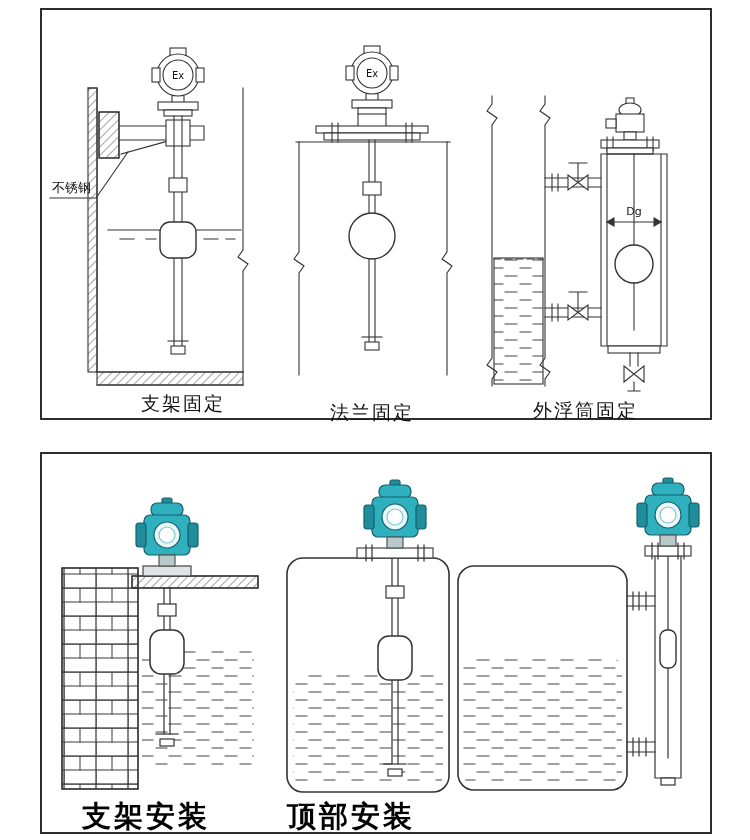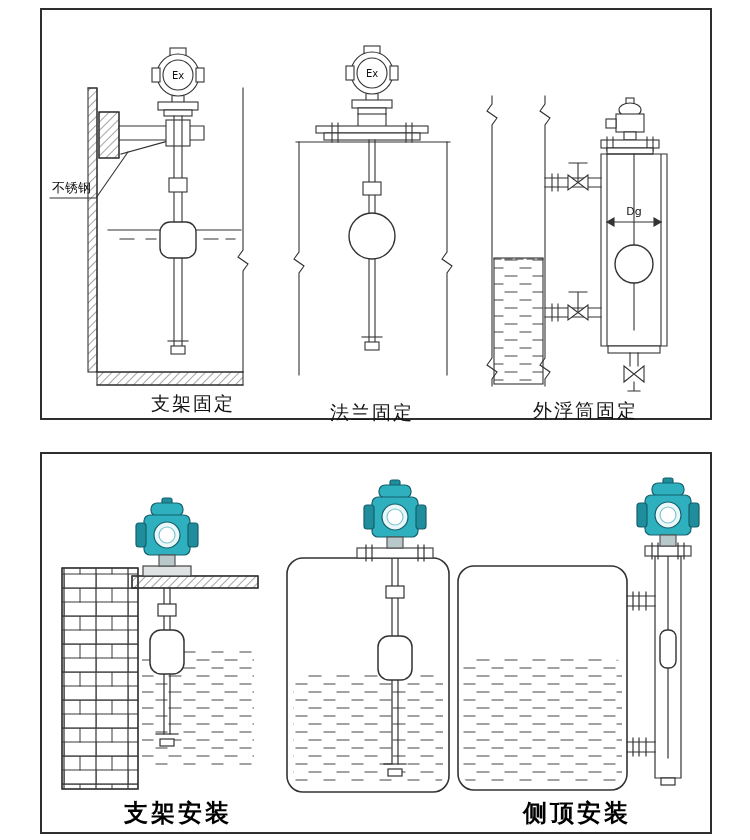--- a/index.html
+++ b/index.html
@@ -5,21 +5,21 @@
   html,body{margin:0;padding:0;background:#ffffff;}
   .page{position:relative;width:750px;height:840px;background:#ffffff;overflow:hidden;
         font-family:"DejaVu Sans","Liberation Sans",sans-serif;}
   .panel{position:absolute;border:2px solid #2e2e2e;background:#ffffff;box-sizing:border-box;}
   #panel-top{left:40px;top:8px;width:672px;height:412px;}
   #panel-bottom{left:40px;top:452px;width:672px;height:382px;}
   .drawing{position:absolute;}
   #top-svg{left:40px;top:8px;}
   #bottom-svg{left:40px;top:452px;}
   .tcap{position:absolute;font-size:19px;color:#141414;text-align:center;letter-spacing:2px;}
-  .bcap{position:absolute;font-size:24px;font-weight:bold;color:#000000;text-align:right;letter-spacing:3px;}
+  .bcap{position:absolute;font-size:29px;font-weight:bold;color:#000000;text-align:left;letter-spacing:3px;}
   svg text{font-family:"DejaVu Sans","Liberation Sans",sans-serif;}
 </style>
 </head>
 <body>
 
 <div class="page">
 
   <div class="panel" id="panel-top"></div>
 
   <svg id="top-svg" class="drawing" width="672" height="412" viewBox="40 8 672 412" fill="none" stroke="#333333" stroke-width="1.1" stroke-linecap="square">
@@ -158,21 +158,21 @@
       </g>
       <g>
         <rect x="608" y="346" width="52" height="7" fill="#ffffff"></rect>
         <path d="M630 353 V366 M638 353 V366"></path>
         <path d="M624 366 L634 374 L624 382 Z M644 366 L634 374 L644 382 Z" fill="#ffffff"></path>
         <path d="M634 382 V391 M628 391 H640"></path>
       </g>
     </g>
   </svg>
 
-  <div class="tcap" style="left:118px;top:391px;width:150px;">支架固定</div>
+  <div class="tcap" style="left:108px;top:391px;width:150px;">支架固定</div>
   <div class="tcap" style="left:297px;top:400px;width:150px;">法兰固定</div>
   <div class="tcap" style="left:498px;top:391px;width:175px;margin-top:7px;">外浮筒固定</div>
 
   <div class="panel" id="panel-bottom"></div>
 
   <svg id="bottom-svg" class="drawing" width="672" height="382" viewBox="40 452 672 382" fill="none" stroke="#333333" stroke-width="1.2" stroke-linecap="square">
     <defs>
       <pattern id="hatch2" patternUnits="userSpaceOnUse" width="6" height="6" patternTransform="rotate(45)">
         <line x1="0" y1="0" x2="0" y2="6" stroke="#4a4a4a" stroke-width="1"></line>
       </pattern>
@@ -276,15 +276,15 @@
       </g>
       <g>
         <rect x="645" y="546" width="46" height="10" fill="#ffffff" stroke="#444444"></rect>
         <path d="M652 543 V559 M658 543 V559 M678 543 V559 M684 543 V559"></path>
         <use href="#xmtr" x="668" y="478"></use>
       </g>
     </g>
   </svg>
 
   <div class="bcap" style="left:82px;top:797px;width:150px;">支架安装</div>
-  <div class="bcap" style="left:481px;top:797px;width:150px;">侧顶安装</div>
+  <div class="bcap" style="left:287px;top:797px;width:150px;">顶部安装</div>
 
 </div>
 
 </body></html>

